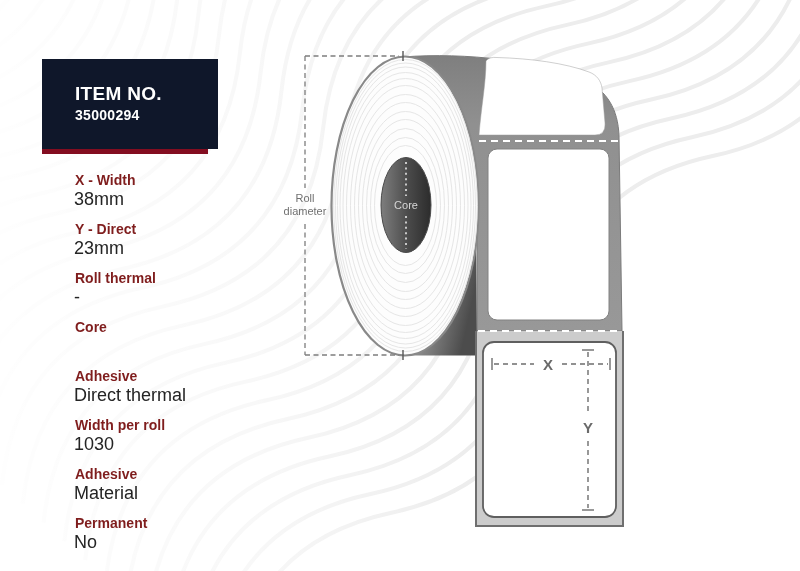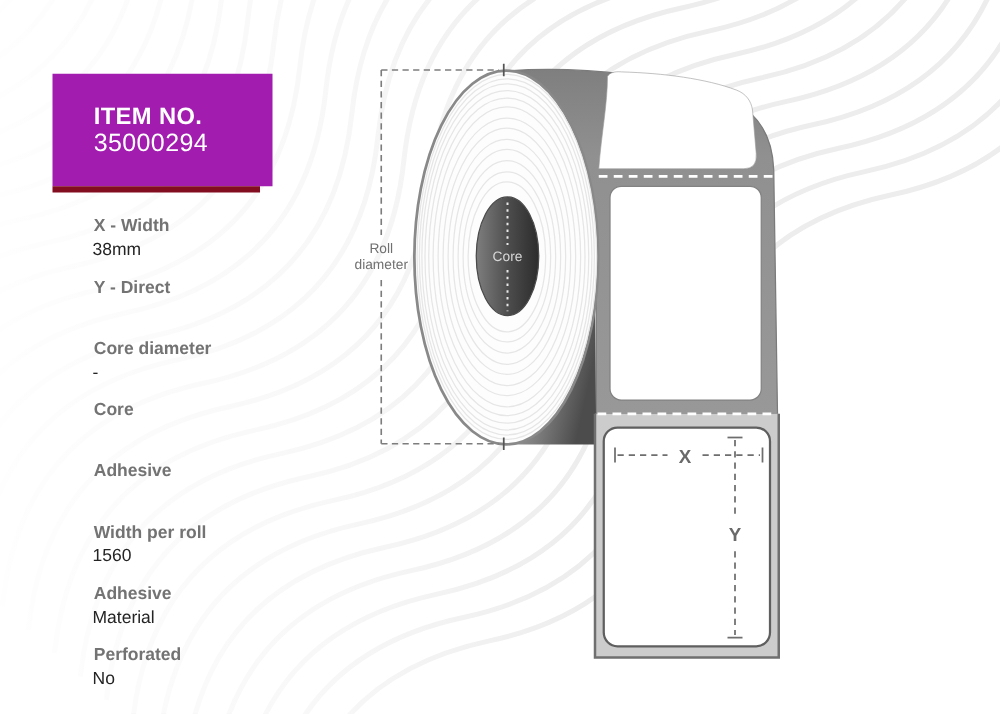--- a/index.html
+++ b/index.html
@@ -7,37 +7,37 @@
     position:relative;
     width:800px;height:571px;
     background:#ffffff;
     overflow:hidden;
     font-family:"Liberation Sans", sans-serif;
   }
   .bg-svg{position:absolute;left:0;top:0;z-index:0;}
   
   .itembox{
     position:absolute;left:42px;top:59px;width:176px;height:90px;
-    background:#a21caf;z-index:2;
+    background:#0f172a;z-index:2;
     box-sizing:border-box;padding:24px 0 0 33px;
   }
   .itembox-shadow{
     position:absolute;left:42px;top:149px;width:166px;height:5px;
     background:#830d20;z-index:2;
   }
   .item-label{color:#ffffff;font-size:19px;font-weight:bold;letter-spacing:.3px;line-height:21px;}
-  .item-number{color:#ffffff;font-size:20px;font-weight:normal;letter-spacing:.3px;line-height:23px;}
+  .item-number{color:#ffffff;font-size:14px;font-weight:bold;letter-spacing:.3px;line-height:23px;}
   
   .specs{
     position:absolute;left:75px;top:171px;z-index:2;
     display:flex;flex-direction:column;gap:11px;
   }
   .spec-group{height:38px;}
-  .spec-label{font-size:14px;font-weight:bold;color:#737373;line-height:19px;}
-  .spec-value{font-size:14px;font-weight:normal;color:#242424;line-height:19px;margin-left:-1px;}
+  .spec-label{font-size:14px;font-weight:bold;color:#7f1d1d;line-height:19px;}
+  .spec-value{font-size:18px;font-weight:normal;color:#242424;line-height:19px;margin-left:-1px;}
 </style>
 </head>
 <body>
 
 <div class="canvas">
 
   <svg class="bg-svg" width="800" height="571" viewBox="0 0 800 571">
     <defs>
       <path id="wv" d="M0,-120 C 58,-40 58,40 0,120 C -58,200 -58,280 0,360 C 58,440 58,520 0,600 C -58,680 -58,760 0,840" fill="none"></path>
       <linearGradient id="coreGrad" x1="0" y1="0" x2="1" y2="0">
@@ -187,38 +187,40 @@
   </div>
   <div class="itembox-shadow"></div>
 
   <div class="specs">
     <div class="spec-group">
       <div class="spec-label">X - Width</div>
       <div class="spec-value">38mm</div>
     </div>
     <div class="spec-group">
       <div class="spec-label">Y - Direct</div>
-    </div>
-    <div class="spec-group">
-      <div class="spec-label">Core diameter</div>
+      <div class="spec-value">23mm</div>
+    </div>
+    <div class="spec-group">
+      <div class="spec-label">Roll thermal</div>
       <div class="spec-value">-</div>
     </div>
     <div class="spec-group">
       <div class="spec-label">Core</div>
     </div>
     <div class="spec-group">
       <div class="spec-label">Adhesive</div>
+      <div class="spec-value">Direct thermal</div>
     </div>
     <div class="spec-group">
       <div class="spec-label">Width per roll</div>
-      <div class="spec-value">1560</div>
+      <div class="spec-value">1030</div>
     </div>
     <div class="spec-group">
       <div class="spec-label">Adhesive</div>
       <div class="spec-value">Material</div>
     </div>
     <div class="spec-group">
-      <div class="spec-label">Perforated</div>
+      <div class="spec-label">Permanent</div>
       <div class="spec-value">No</div>
     </div>
   </div>
 
 </div>
 
 </body></html>

